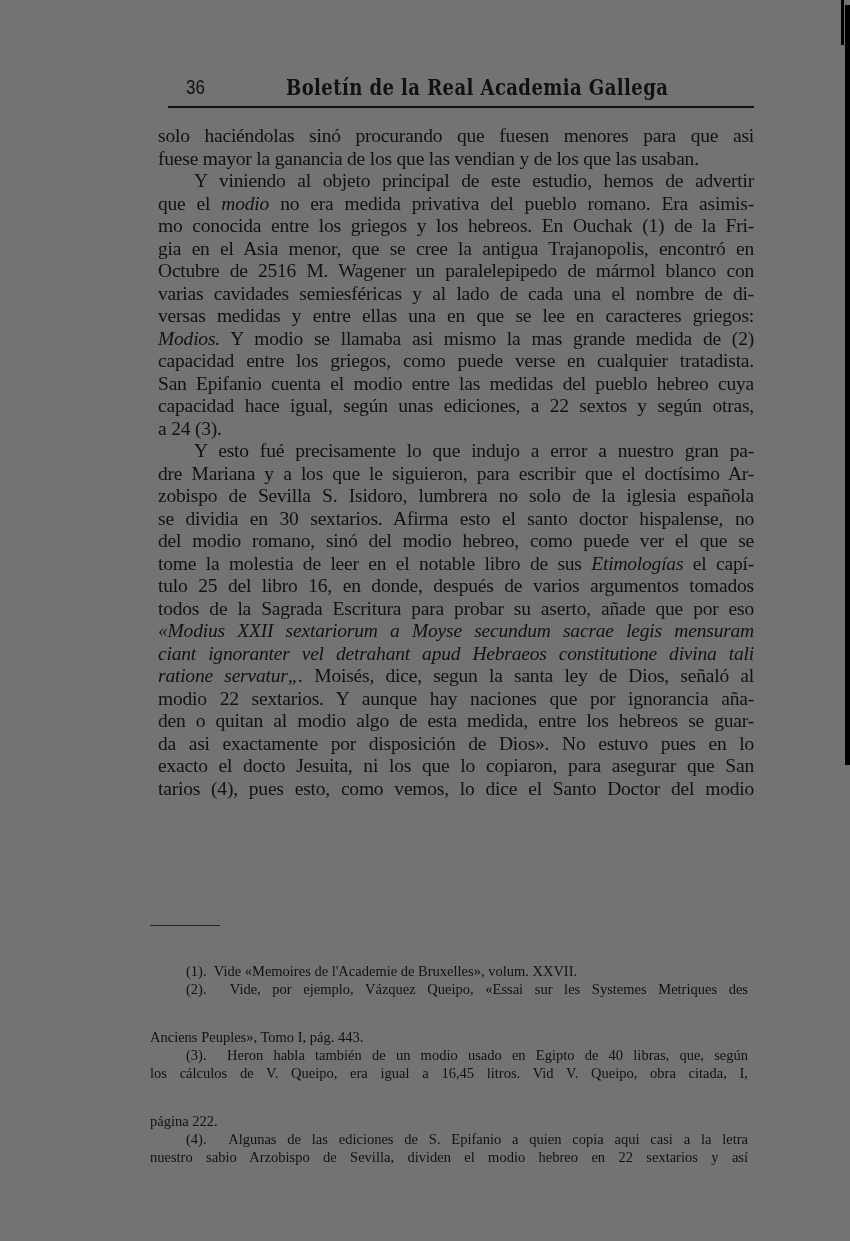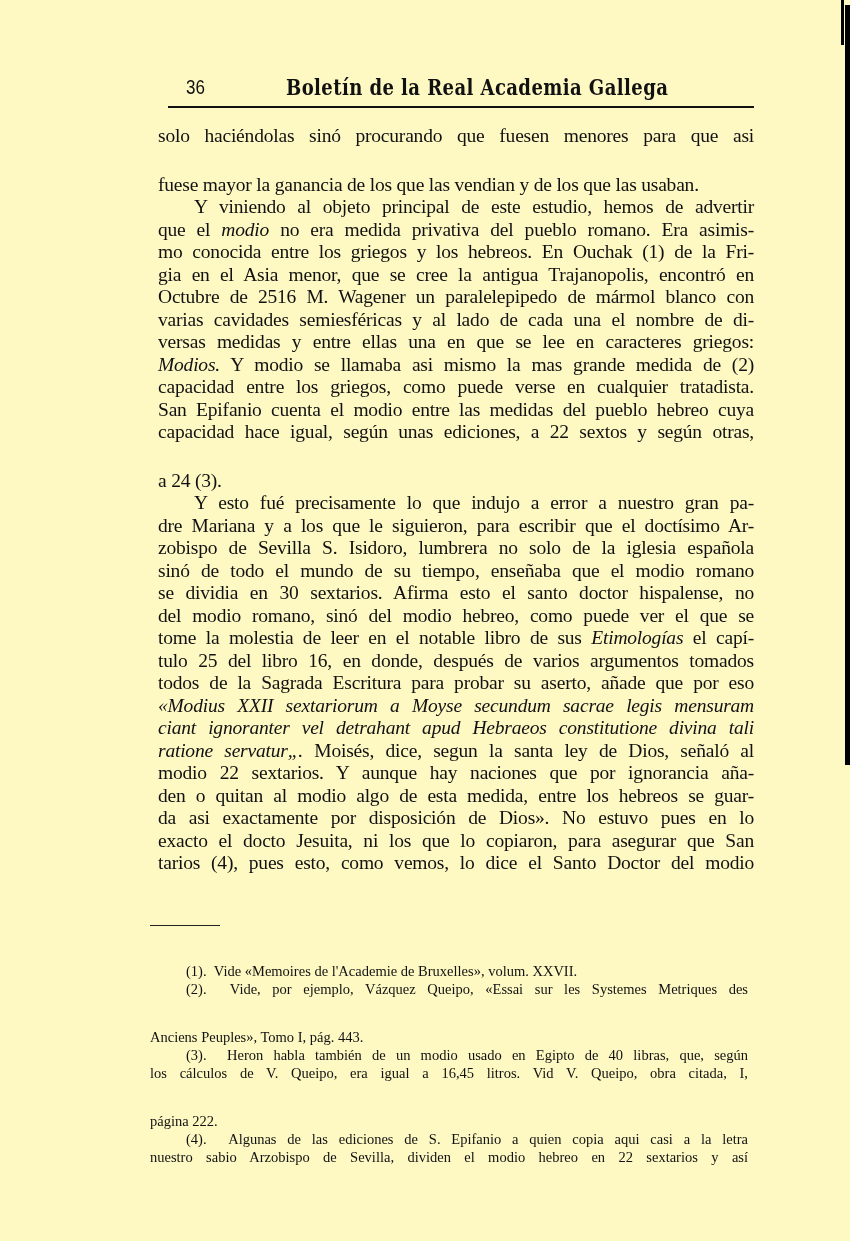--- a/index.html
+++ b/index.html
@@ -12,21 +12,21 @@
       height: 1241px;
       position: relative;
       overflow: hidden;
       font-family: "Liberation Serif", "DejaVu Serif", serif;
       color: #111111;
     }
     .page {
       position: absolute;
       left: 0; top: 0;
       width: 850px; height: 1241px;
-      background: #fef9c3;
+      background: #737373;
     }
     .scan-edge {
       position: absolute;
       right: 0;
       top: 5px;
       width: 5px;
       height: 760px;
       background: #000;
     }
     .scan-edge.top {
@@ -83,21 +83,20 @@
       line-height: 22.5px;
       font-size: 19.5px;
       white-space: nowrap;
       text-align: justify;
       text-align-last: justify;
       letter-spacing: -0.2px;
       transform: scaleX(1);
     }
     .line.last {
       text-align-last: left;
-      margin-top: 26px;
     }
     .line.indent {
       padding-left: 36px;
     }
     em { }
     .footnote-rule {
       position: absolute;
       left: 150px;
       top: 925px;
       width: 70px;
@@ -149,21 +148,20 @@
     <div class="line">versas medidas y entre ellas una en que se lee en caracteres griegos:</div>
     <div class="line"><em>Modios.</em><span> Y modio se llamaba asi mismo la mas grande medida de (2)</span></div>
     <div class="line">capacidad entre los griegos, como puede verse en cualquier tratadista.</div>
     <div class="line">San Epifanio cuenta el modio entre las medidas del pueblo hebreo cuya</div>
     <div class="line">capacidad hace igual, según unas ediciones, a 22 sextos y según otras,</div>
     <div class="line last">a 24 (3).</div>
 
     <div class="line indent">Y esto fué precisamente lo que indujo a error a nuestro gran pa-</div>
     <div class="line">dre Mariana y a los que le siguieron, para escribir que el doctísimo Ar-</div>
     <div class="line">zobispo de Sevilla S. Isidoro, lumbrera no solo de la iglesia española</div>
-    <div class="line">sinó de todo el mundo de su tiempo, enseñaba que el modio romano</div>
     <div class="line">se dividia en 30 sextarios. Afirma esto el santo doctor hispalense, no</div>
     <div class="line">del modio romano, sinó del modio hebreo, como puede ver el que se</div>
     <div class="line"><span>tome la molestia de leer en el notable libro de sus </span><em>Etimologías</em><span> el capí-</span></div>
     <div class="line">tulo 25 del libro 16, en donde, después de varios argumentos tomados</div>
     <div class="line">todos de la Sagrada Escritura para probar su aserto, añade que por eso</div>
     <div class="line"><em>«Modius XXII sextariorum a Moyse secundum sacrae legis mensuram</em></div>
     <div class="line"><em>ciant ignoranter vel detrahant apud Hebraeos constitutione divina tali</em></div>
     <div class="line"><em>ratione servatur„.</em><span> Moisés, dice, segun la santa ley de Dios, señaló al</span></div>
     <div class="line">modio 22 sextarios. Y aunque hay naciones que por ignorancia aña-</div>
     <div class="line">den o quitan al modio algo de esta medida, entre los hebreos se guar-</div>

